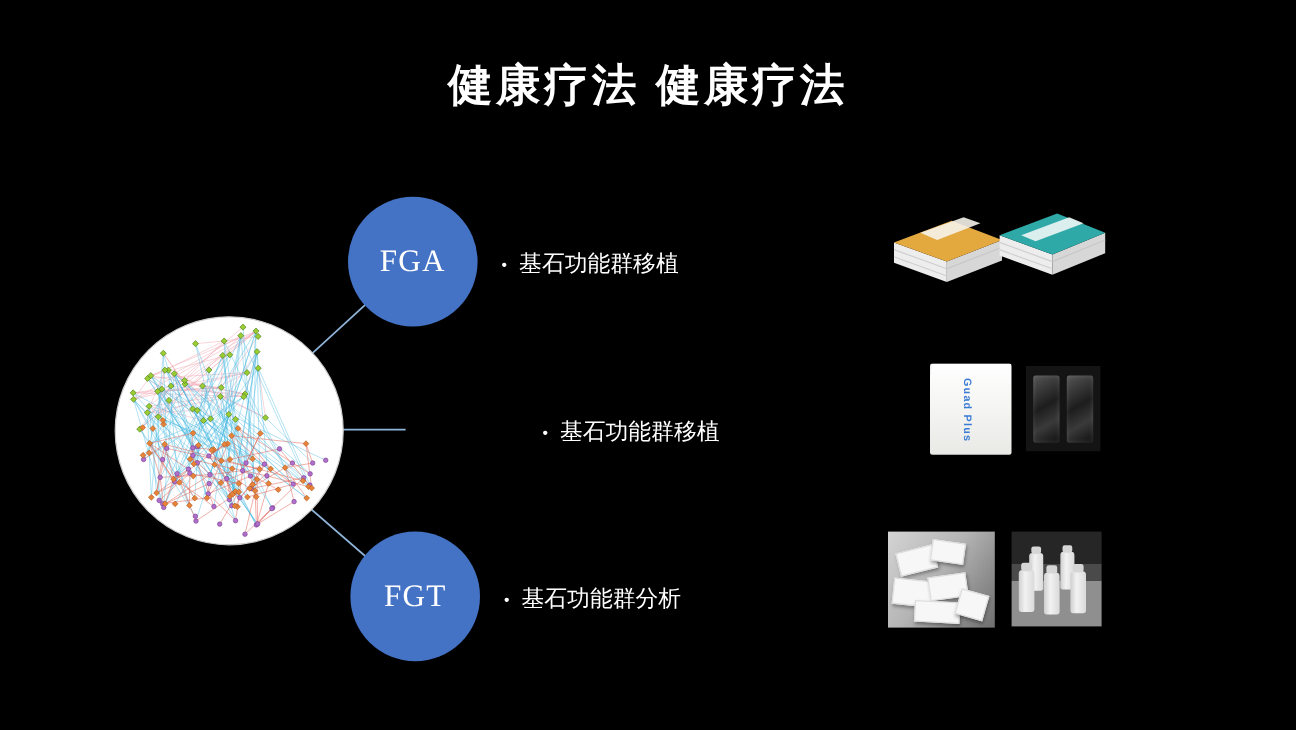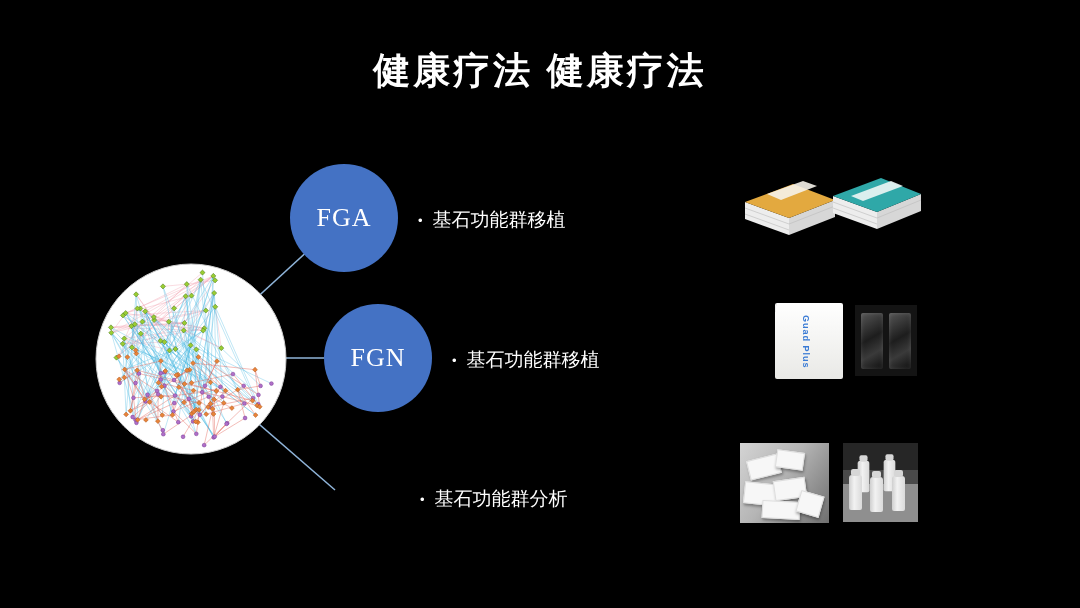--- a/index.html
+++ b/index.html
@@ -486,22 +486,22 @@
         <rect x="62.16405106633901" y="157.44682329958306" width="3.4" height="3.4" fill="#E8833A" stroke="#b05a1e" stroke-width="0.5" transform="rotate(45 63.864051066339016 159.14682329958305)"></rect>
         <rect x="91.3501538272947" y="106.63729718904942" width="3.4" height="3.4" fill="#E8833A" stroke="#b05a1e" stroke-width="0.5" transform="rotate(45 93.05015382729471 108.33729718904942)"></rect>
         <rect x="112.39177914867177" y="143.36954609323294" width="3.4" height="3.4" fill="#E8833A" stroke="#b05a1e" stroke-width="0.5" transform="rotate(45 114.09177914867178 145.06954609323293)"></rect>
         <rect x="128.09174008220435" y="139.1973985631019" width="3.4" height="3.4" fill="#E8833A" stroke="#b05a1e" stroke-width="0.5" transform="rotate(45 129.79174008220434 140.8973985631019)"></rect>
       </g>
     </svg>
 
   <div class="bubble fga" style="background: rgb(68, 114, 196);">
     <span>FGA</span>
   </div>
-  <div class="bubble fgn" style="background: rgb(68, 114, 196);">
-    <span>FGN</span>
+  <div class="bubble fgt" style="background: rgb(68, 114, 196);">
+    <span>FGT</span>
   </div>
 
   <div class="bullet-row row-fga">
     <span class="dot">•</span>
     <span>基石功能群移植</span>
   </div>
   <div class="bullet-row row-fgn">
     <span class="dot">•</span>
     <span>基石功能群移植</span>
   </div>

